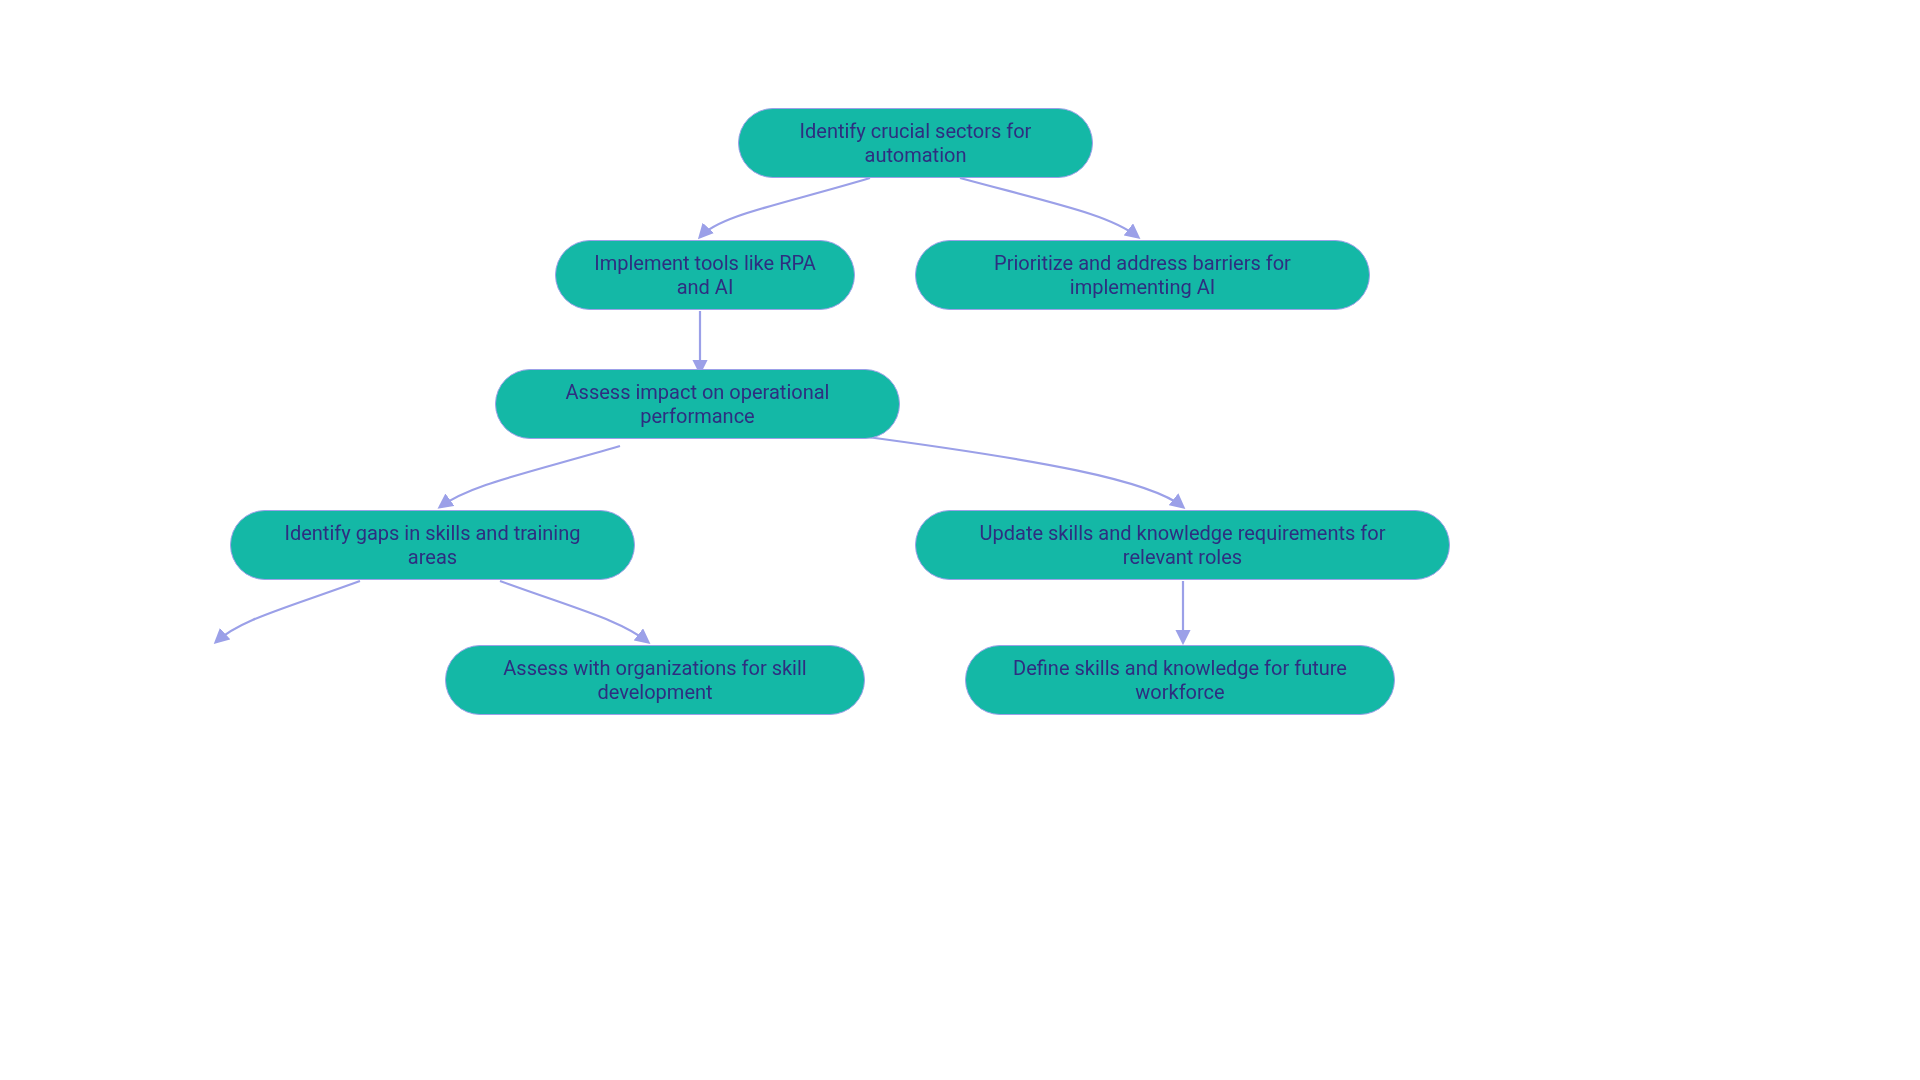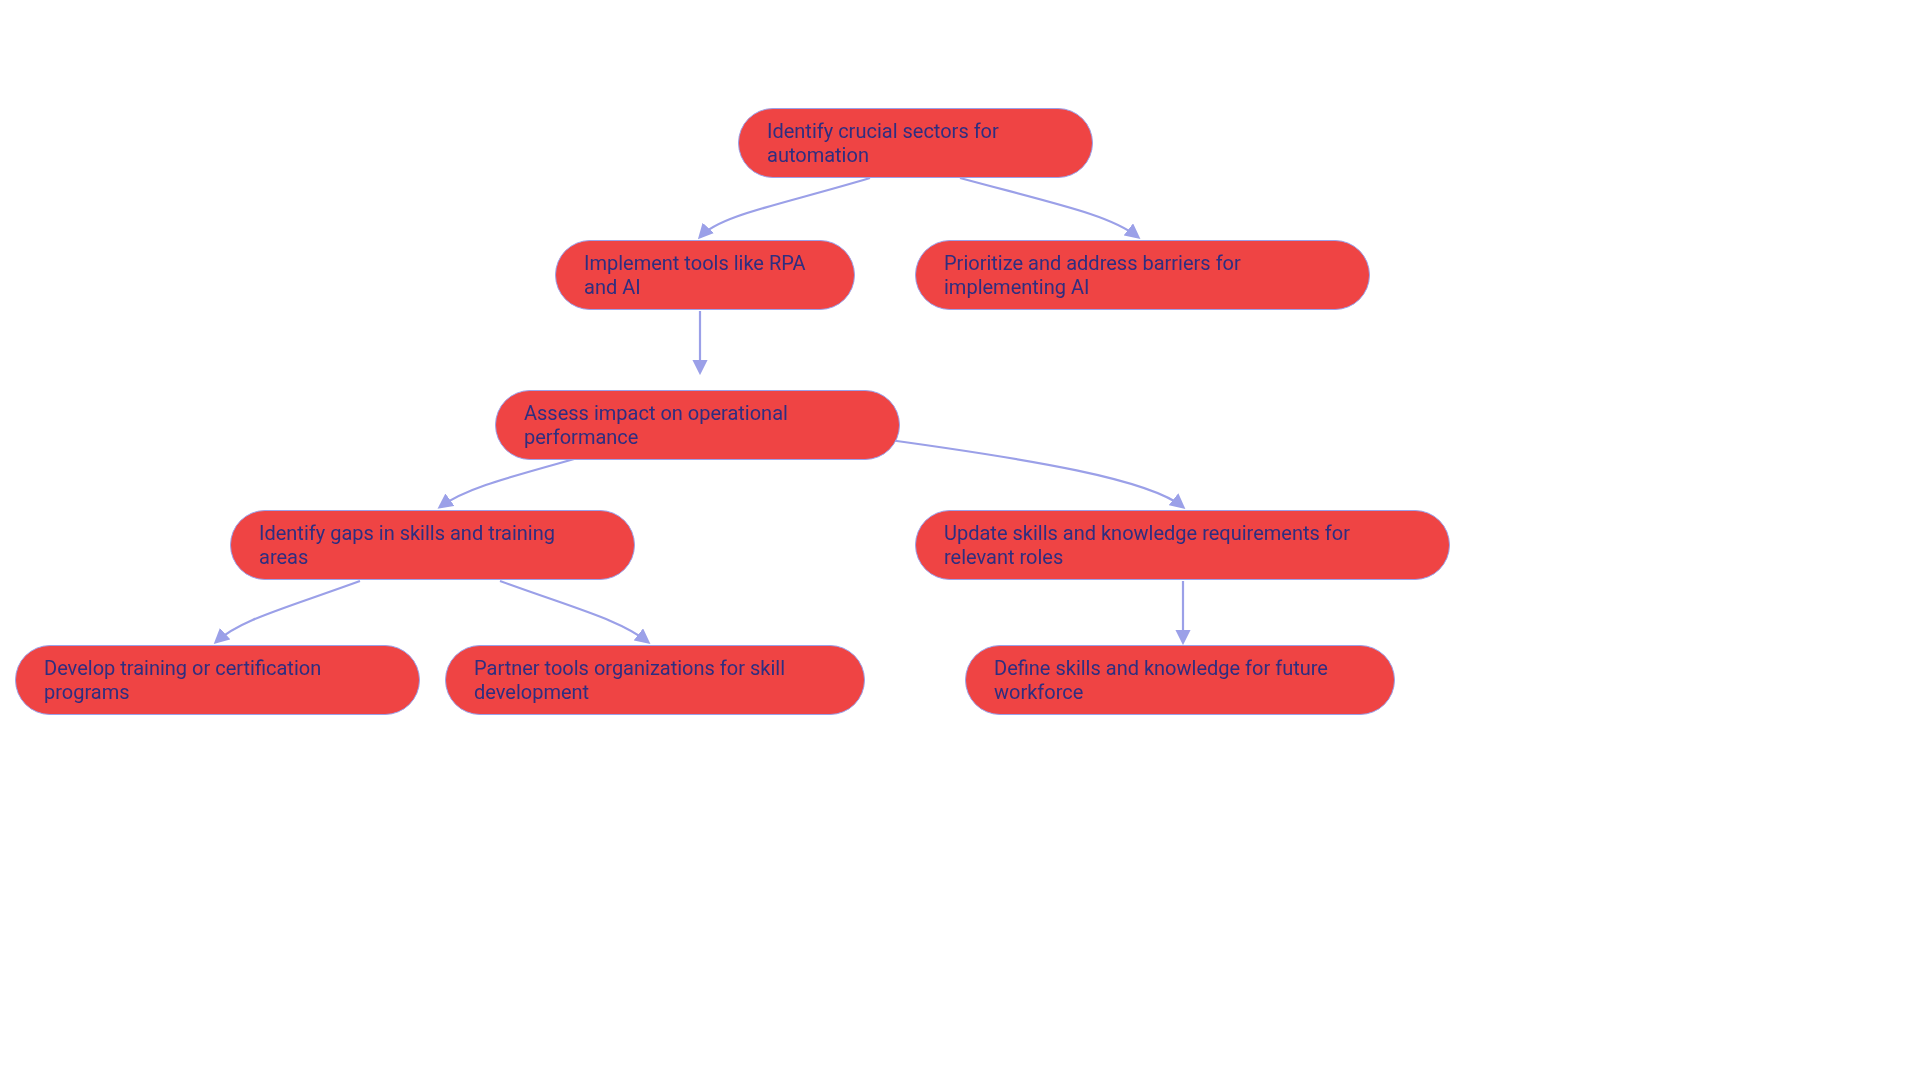--- a/index.html
+++ b/index.html
@@ -11,26 +11,27 @@
     font-family: -apple-system, BlinkMacSystemFont, "Segoe UI", Roboto, sans-serif;
     overflow: hidden;
   }
   .canvas {
     position: relative;
     width: 1920px;
     height: 1080px;
   }
   .node {
     position: absolute;
-    background: #ef4444;
+    background: #14b8a6;
     border: 1px solid #9ba0e8;
     border-radius: 35px;
     display: flex;
     align-items: center;
     justify-content: center;
+    text-align: center;
     color: #2e2e80;
     font-size: 20px;
     padding: 0 28px;
     box-sizing: border-box;
     height: 70px;
   }
   svg.edges {
     position: absolute;
     top: 0;
     left: 0;
@@ -77,34 +78,31 @@
     <span>Identify crucial sectors for automation</span>
   </div>
 
   <div class="node" style="left:915px; top:240px; width:455px;">
     <span>Prioritize and address barriers for implementing AI</span>
   </div>
   <div class="node" style="left:555px; top:240px; width:300px;">
     <span>Implement tools like RPA and AI</span>
   </div>
 
-  <div class="node" style="left:495px; top:390px; width:405px;">
+  <div class="node" style="left:495px; top:369px; width:405px;">
     <span>Assess impact on operational performance</span>
   </div>
 
   <div class="node" style="left:230px; top:510px; width:405px;">
     <span>Identify gaps in skills and training areas</span>
   </div>
   <div class="node" style="left:915px; top:510px; width:535px;">
     <span>Update skills and knowledge requirements for relevant roles</span>
   </div>
 
-  <div class="node" style="left:15px; top:645px; width:405px;">
-    <span>Develop training or certification programs</span>
-  </div>
   <div class="node" style="left:445px; top:645px; width:420px;">
-    <span>Partner tools organizations for skill development</span>
+    <span>Assess with organizations for skill development</span>
   </div>
   <div class="node" style="left:965px; top:645px; width:430px;">
     <span>Define skills and knowledge for future workforce</span>
   </div>
 
 </div>
 
 </body></html>

